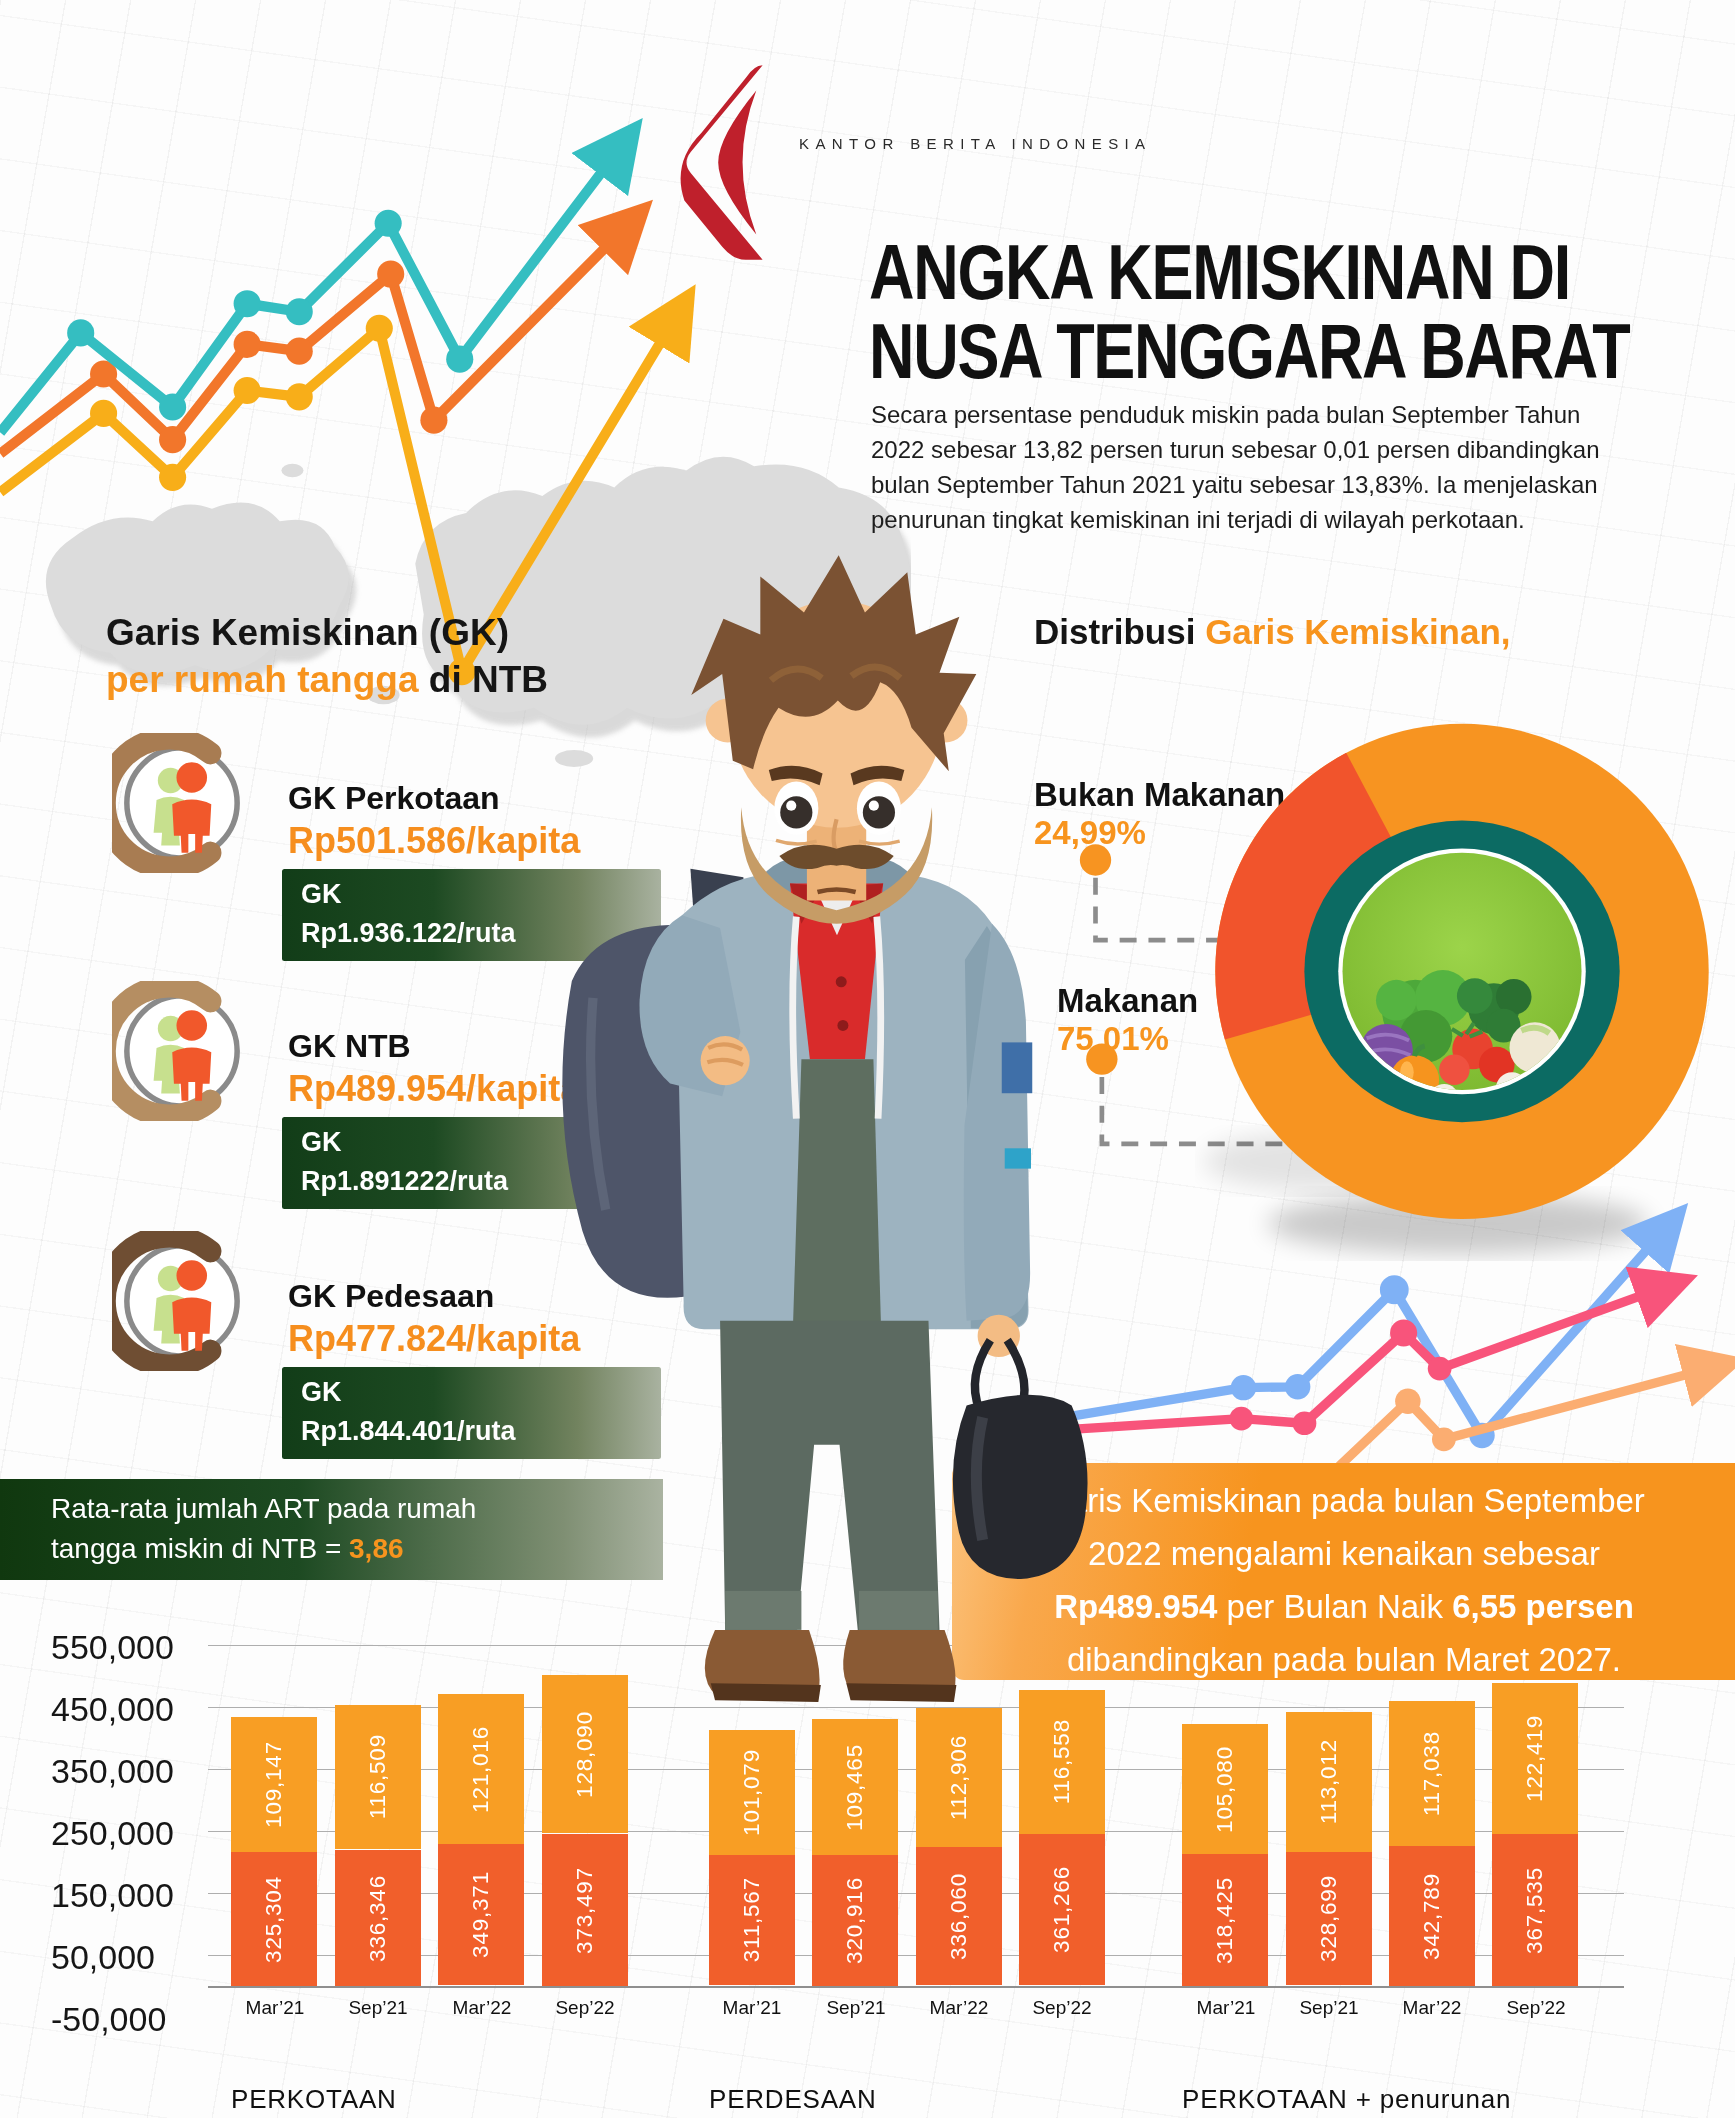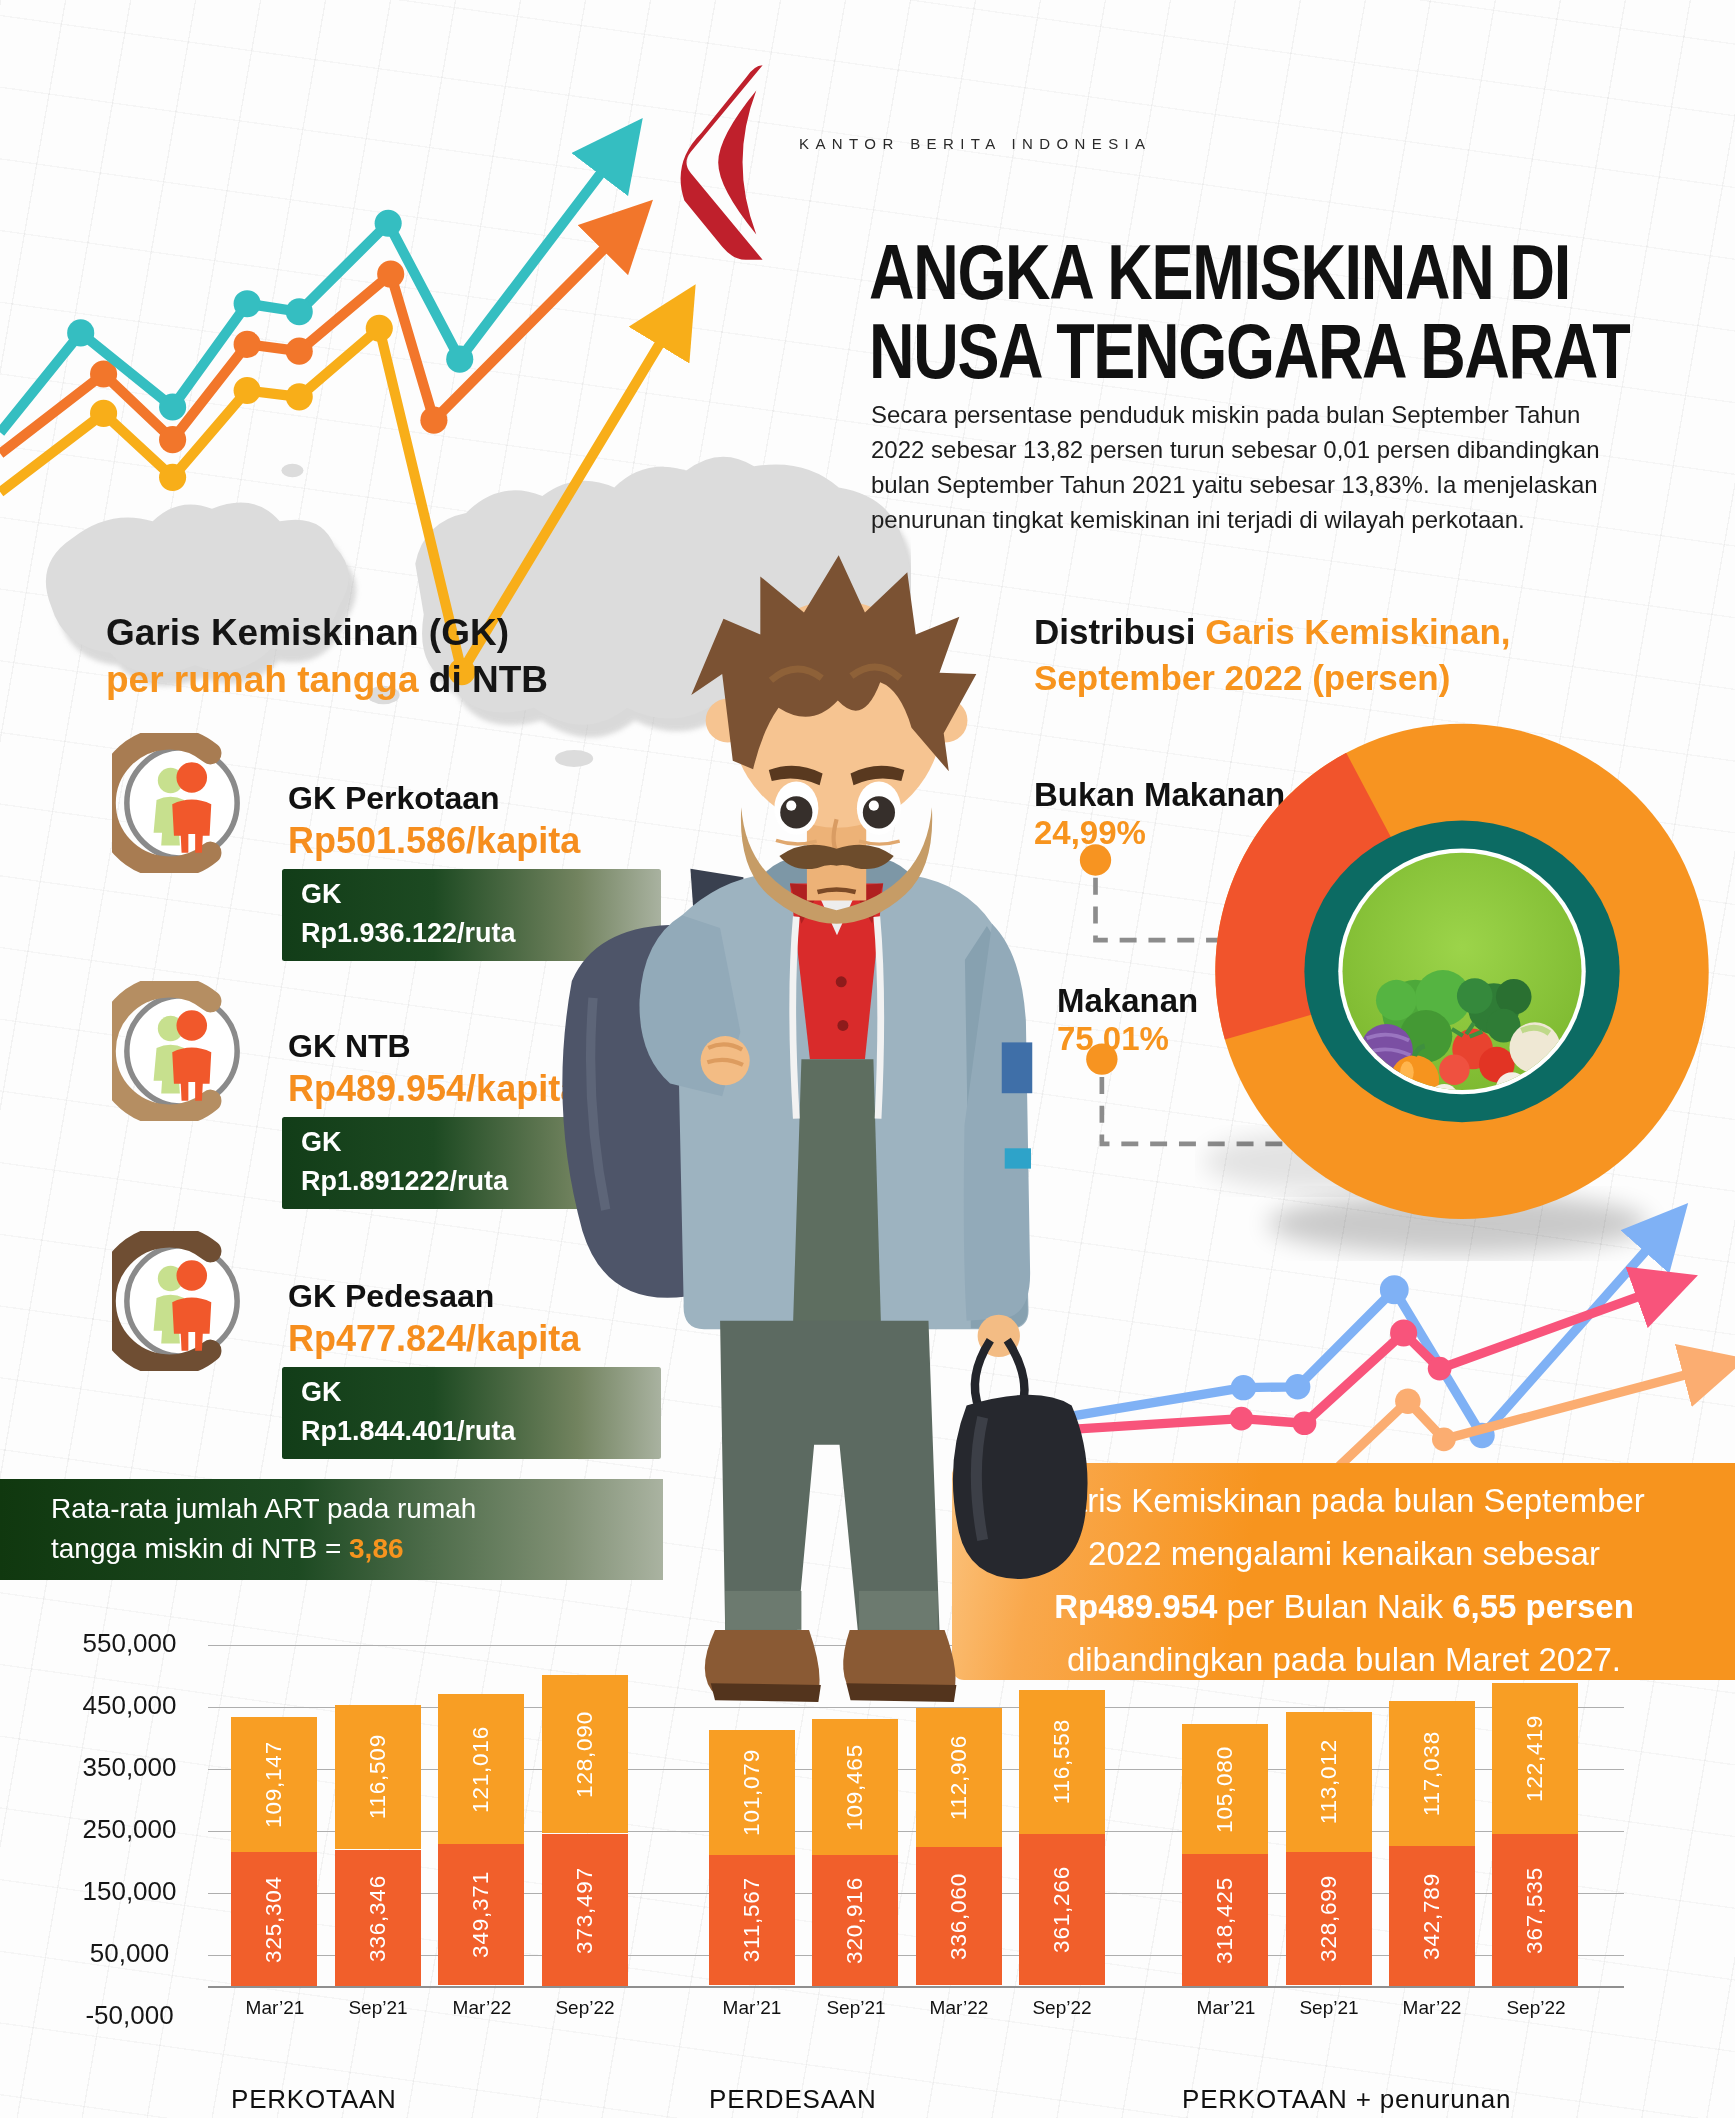--- a/index.html
+++ b/index.html
@@ -38,21 +38,21 @@
   .dist-name{font-weight:bold;font-size:33px;color:#111;white-space:nowrap;}
   .dist-pct{font-weight:bold;font-size:33px;color:#f7941e;white-space:nowrap;}
   
   .callout{width:784px;height:217px;border-radius:12px 0 0 12px;
     background:linear-gradient(100deg,#fbc27c 0%,#f9a84c 12%,#f7941e 38%);
     color:#fff;text-align:center;font-size:33px;line-height:53px;padding-top:11px;box-sizing:border-box;}
   .callout b{font-weight:bold;}
   
   .gridline{position:absolute;height:1.3px;background:#aeaeae;}
   .axisline{position:absolute;height:1.7px;background:#8f8f8f;}
-  .ytick{position:absolute;width:157px;text-align:center;font-size:26px;color:#161616;}
+  .ytick{position:absolute;width:157px;text-align:left;font-size:34px;color:#161616;}
   .bar-seg{position:absolute;display:flex;align-items:center;justify-content:center;}
   .seg-low{background:#f15f2b;}
   .seg-high{background:#f89e24;}
   .bar-val{writing-mode:vertical-rl;transform:rotate(180deg);color:#fff;font-size:22.5px;letter-spacing:0.8px;white-space:nowrap;}
   .cat{position:absolute;text-align:center;font-size:19px;color:#101010;}
   .grp{position:absolute;text-align:left;font-size:26px;letter-spacing:0.8px;color:#101010;}
 </style>
 </head>
 <body>
 
@@ -185,21 +185,20 @@
   </div>
     </div>
 
   <div class="abs note" style="left:0;top:1479px">
     <div>Rata-rata jumlah ART pada rumah</div>
     <div><span>tangga miskin di NTB = </span><b>3,86</b></div>
   </div>
 
   <div class="abs h-right" style="left:1034px;top:609px">
     <div><span>Distribusi </span><span class="orange">Garis Kemiskinan,</span></div>
-    <div><span class="orange">September 2022 (persen)</span></div>
   </div>
 
   <div class="abs dist-name" style="left:1034px;top:776px">Bukan Makanan</div>
   <div class="abs dist-pct" style="left:1034px;top:814px">24,99%</div>
   <div class="abs dist-name" style="left:1057px;top:982px">Makanan</div>
   <div class="abs dist-pct" style="left:1057px;top:1020px">75,01%</div>
 
   <svg class="abs" style="left:0;top:0" width="1736" height="2167" viewBox="0 0 4096 5115" pointer-events="none">
     <g fill="none" stroke="#8c8c8c" stroke-width="11" stroke-dasharray="40 28">
       <path d="M2585,2072 L2585,2219 L2875,2219"></path>

